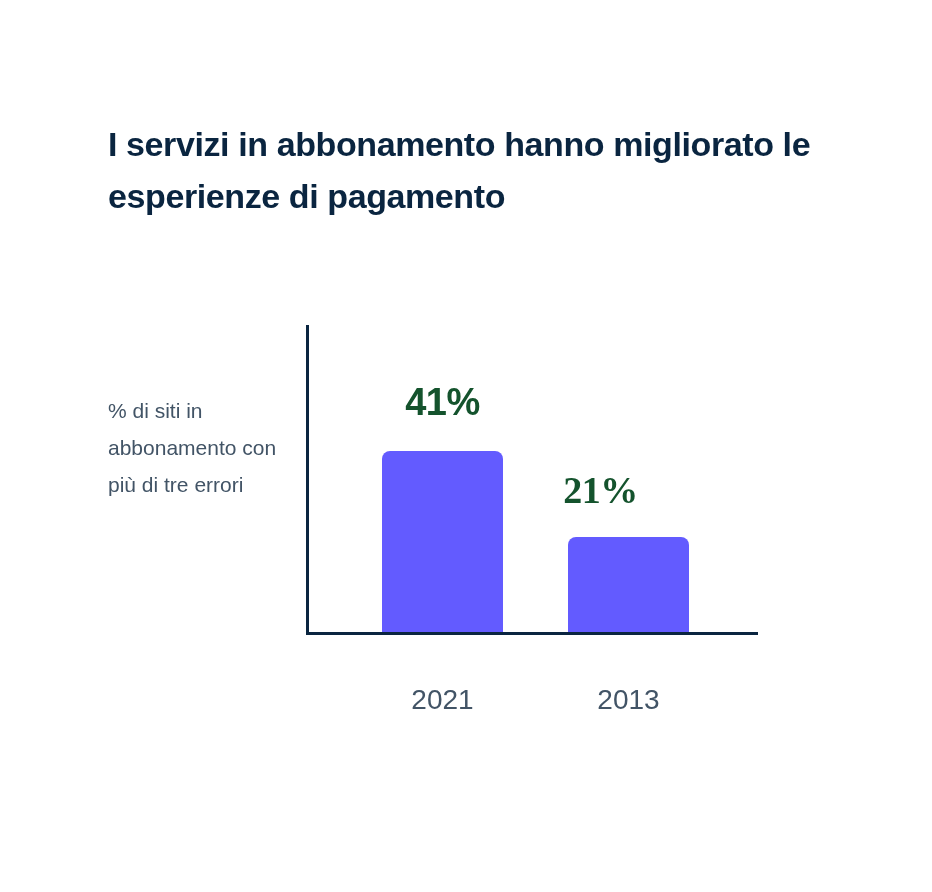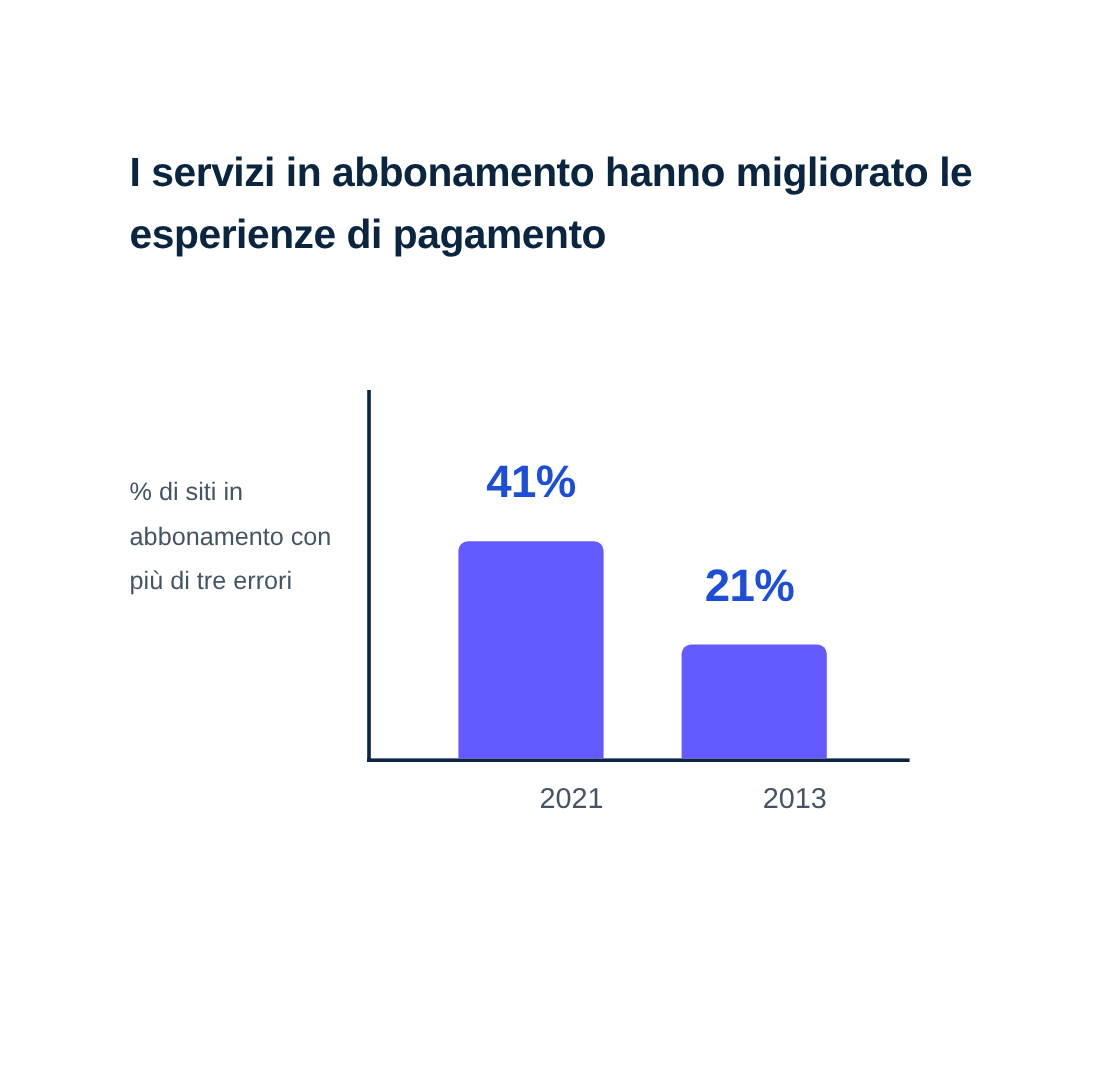--- a/index.html
+++ b/index.html
@@ -90,41 +90,42 @@
     top: 537px;
     width: 121px;
     height: 95px;
   }
 
   
   .bar-value {
     position: absolute;
     font-size: 38px;
     font-weight: bold;
-    color: #1d4ed8;
+    color: #14532d;
     letter-spacing: -0.5px;
     text-align: center;
     width: 121px;
   }
   .value-2021 {
     left: 382px;
     top: 381px;
   }
   .value-2022 {
-    left: 564px;
+    left: 540px;
     top: 468px;
+    font-family: Liberation Serif, serif;
   }
 
   
   .tick-label {
     position: absolute;
-    top: 652px;
+    top: 684px;
     width: 121px;
-    text-align: right;
-    font-size: 24px;
+    text-align: center;
+    font-size: 28px;
     color: #425466;
   }
   .tick-2021 { left: 382px; }
   .tick-2022 { left: 568px; }
 </style>
 </head>
 <body>
 
 <div class="figure">
 

